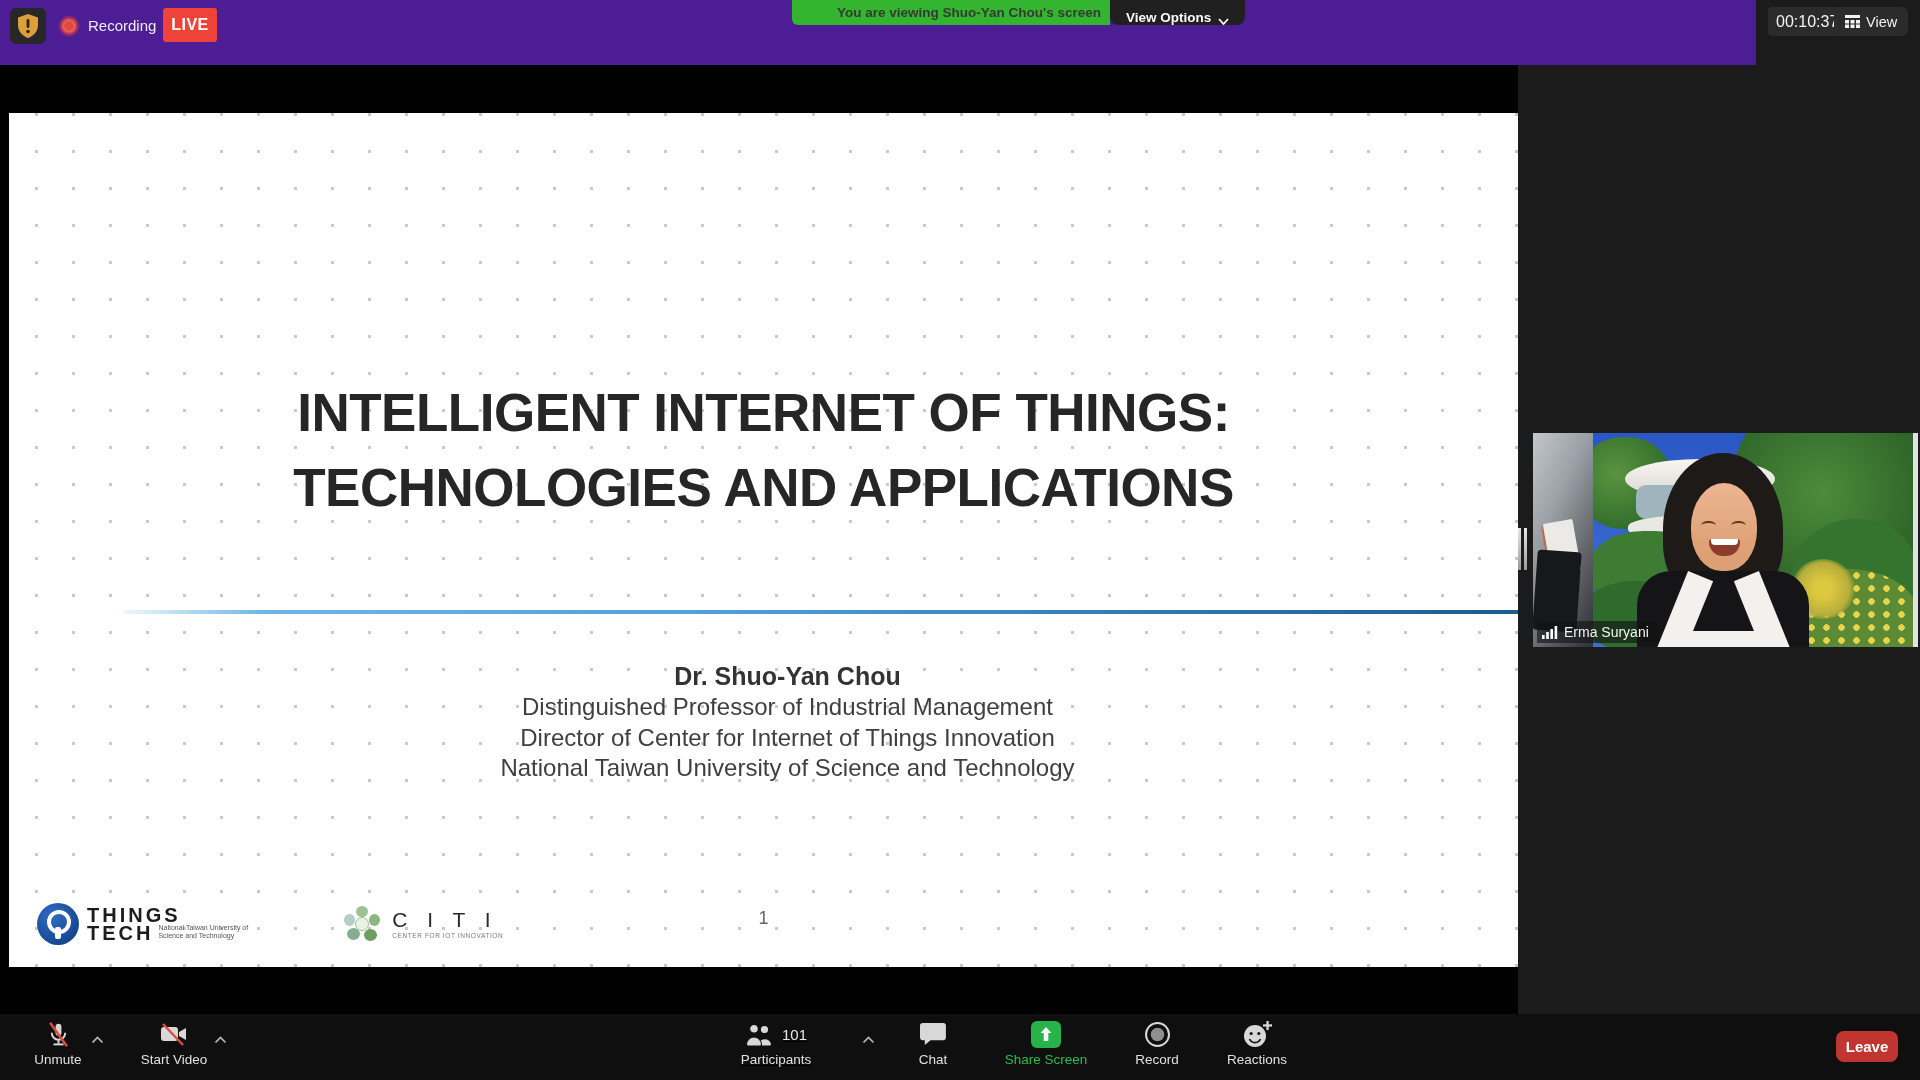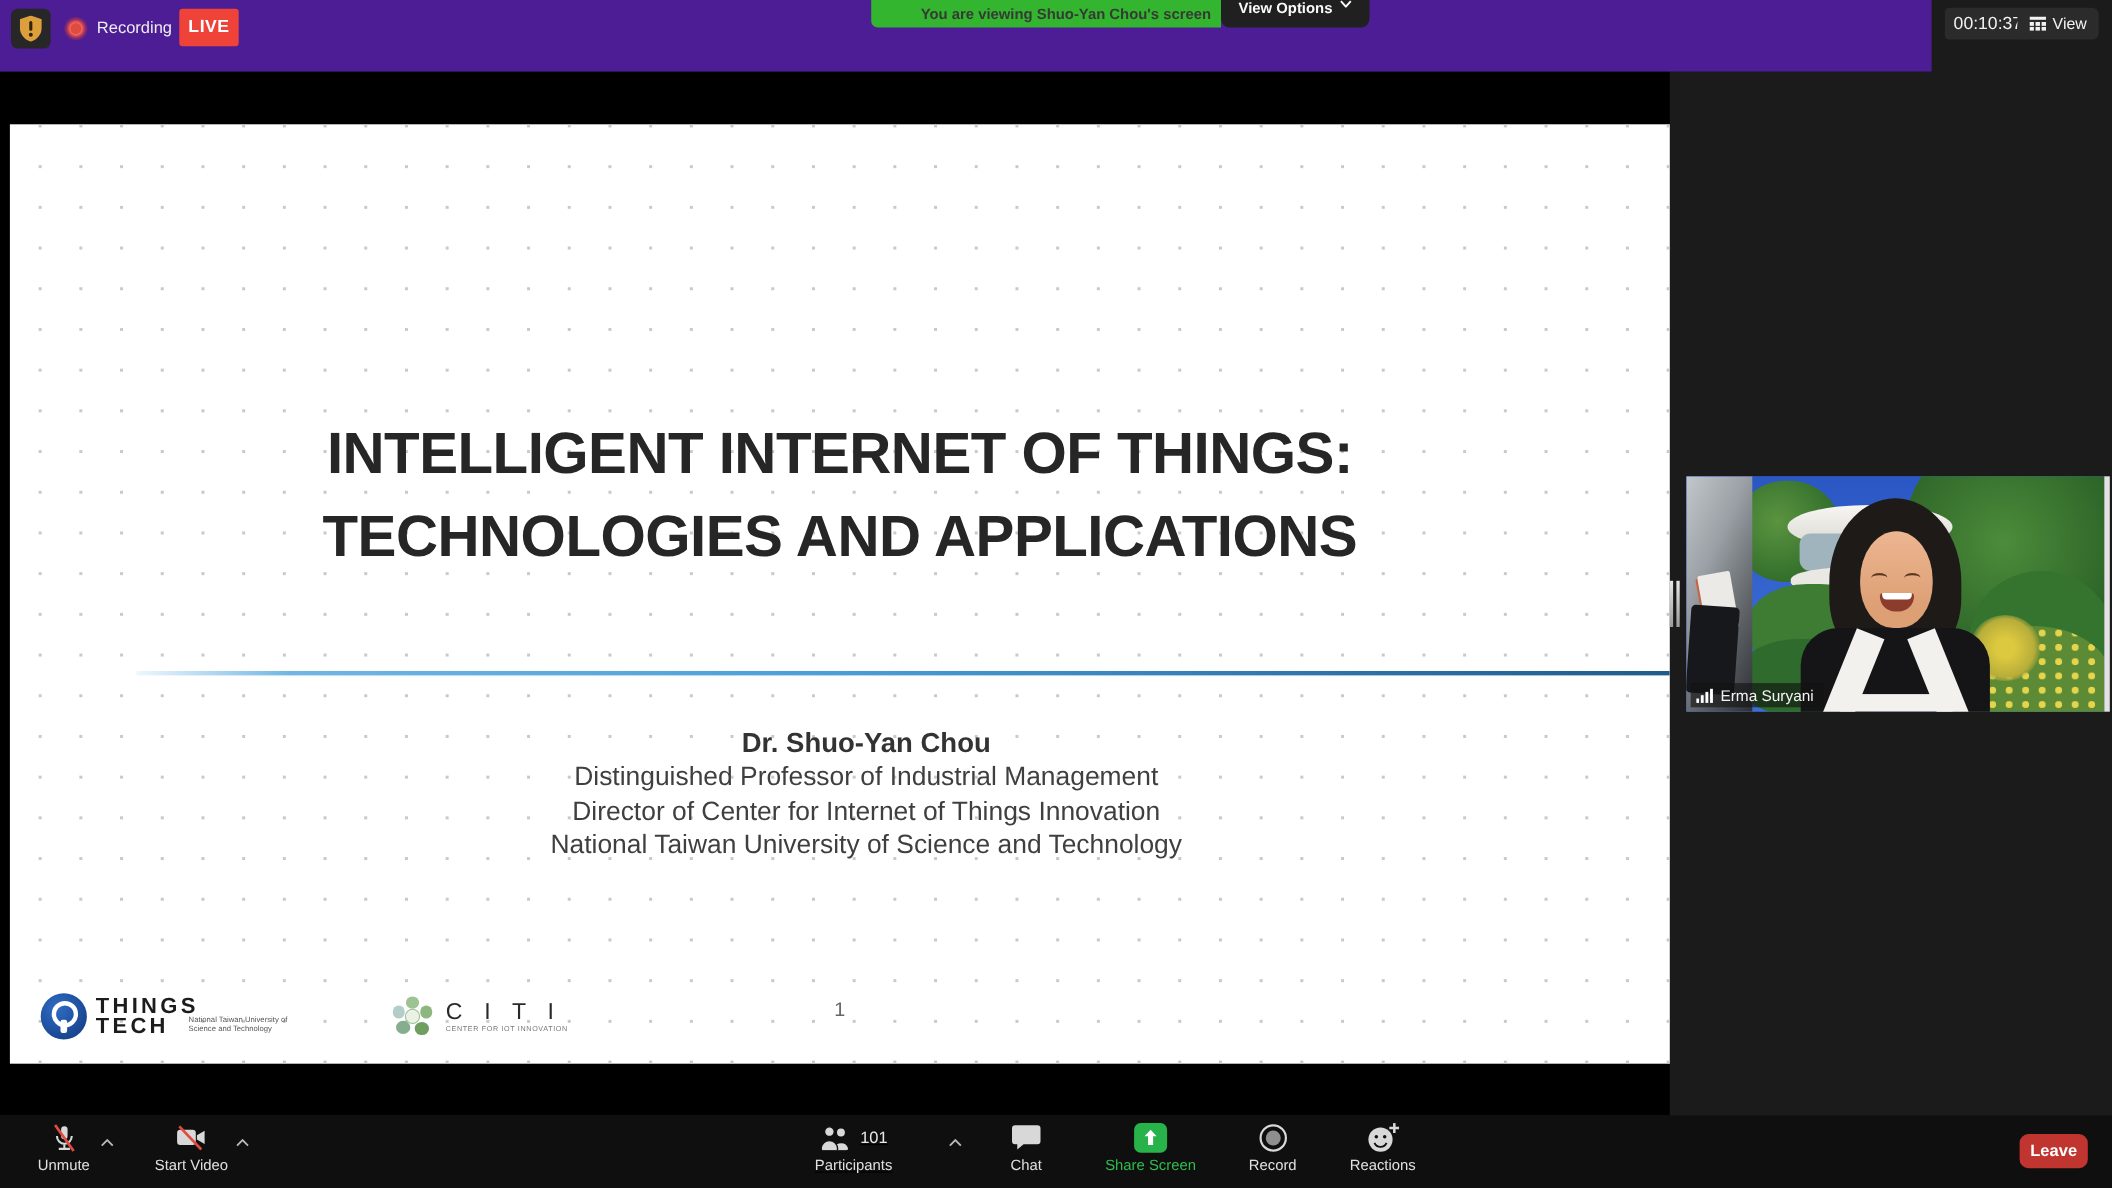--- a/index.html
+++ b/index.html
@@ -16,21 +16,21 @@
   .rec-label { position:absolute; left:88px; top:12px; color:#ededed; font-size:15px; line-height:28px; }
   .live-badge { position:absolute; left:163px; top:8px; width:54px; height:34px; background:#ef4339; border-radius:3px;
                 color:#fff; font-weight:bold; font-size:16px; display:flex; align-items:center; justify-content:center; letter-spacing:.5px; }
   .stream-select { position:absolute; left:217px; top:8px; height:34px; background:#2e2e2e; border-radius:0 3px 3px 0;
                    display:flex; align-items:center; padding:0 14px 0 12px; gap:14px; color:#e6e6e6; font-size:14.5px; }
   .stream-caret { color:#bdbdbd; font-size:11px; }
   .viewing-banner { position:absolute; left:792px; top:0; width:318px; height:25px; background:#33b52f;
                     border-radius:0 0 0 6px; display:flex; align-items:center; justify-content:center;
                     color:#353a35; font-size:13.5px; font-weight:bold;padding-left:36px; }
   .view-options { position:absolute; left:1110px; top:0; height:25px; background:#202020; border-radius:0 0 8px 8px;
-                  display:flex; align-items:flex-start; padding:0 16px; gap:7px; color:#fafafa; font-size:13.5px; font-weight:bold; }
+                  display:flex; align-items:flex-end; padding:0 16px; gap:7px; color:#fafafa; font-size:13.5px; font-weight:bold; }
   .timer-box { position:absolute; left:1768px; top:7px; height:29px; background:#2b2b2b; border-radius:4px;
                display:flex; align-items:center; padding:0 8px; color:#f2f2f2; font-size:16px; }
   .view-btn { position:absolute; left:1834px; top:7px; height:29px; background:#2b2b2b; border-radius:6px;
               display:flex; align-items:center; padding:0 11px; gap:6px; color:#f2f2f2; font-size:14.5px; }
 
   
   .share-region { position:absolute; left:0; top:65px; width:1518px; height:949px; background:#000; }
   .slide { position:absolute; left:9px; top:48px; width:1509px; height:854px; background:#ffffff;
            background-image:radial-gradient(circle, #c9c9c9 1.7px, rgba(0,0,0,0) 1.8px);
            background-size:37px 37px; background-position:9px 20px; overflow:hidden; }
@@ -43,21 +43,21 @@
   .speaker-role { font-size:24px; line-height:30.5px; color:#3f3f3f; }
   .page-num { position:absolute; top:795px; left:0; width:100%; text-align:center; font-size:18px; color:#666; }
 
   .logos { position:absolute; left:28px; top:790px; display:flex; align-items:center; gap:96px; }
   .tt-logo { display:flex; align-items:center; gap:8px; }
   .tt-icon { width:42px; height:42px; border-radius:50%; background:radial-gradient(circle at 36% 32%, #2f6cc4, #17458f 75%); position:relative; }
   .tt-icon::before { content:""; position:absolute; left:10px; top:7px; width:16px; height:16px; border:4px solid #fff; border-radius:50%; }
   .tt-icon::after { content:""; position:absolute; left:18px; top:24px; width:6px; height:12px; background:#fff; border-radius:2px; }
   .tt-words { display:flex; flex-direction:column; }
   .tt-word { font-size:20px; font-weight:bold; letter-spacing:3px; color:#1c1c1c; line-height:18px; }
-  .tt-row2 { display:flex; align-items:flex-end; gap:18px; }
+  .tt-row2 { display:flex; align-items:flex-end; gap:5px; }
   .tt-sub { font-size:7px; color:#555; line-height:8px; padding-bottom:2px; }
   .citi-logo { display:flex; align-items:center; gap:12px; }
   .citi-icon { width:36px; height:36px; position:relative; }
   .citi-dot { position:absolute; border-radius:50%; }
   .citi-text { display:flex; flex-direction:column; gap:2px; }
   .citi-acronym { font-size:21px; letter-spacing:7px; color:#2a2a2a; line-height:20px; }
   .citi-sub { font-size:6.5px; color:#7a7a7a; letter-spacing:0.6px; }
 
   
   .video-thumb { position:absolute; left:1533px; top:433px; width:380px; height:214px; background:#2f5ec9; overflow:hidden; }

